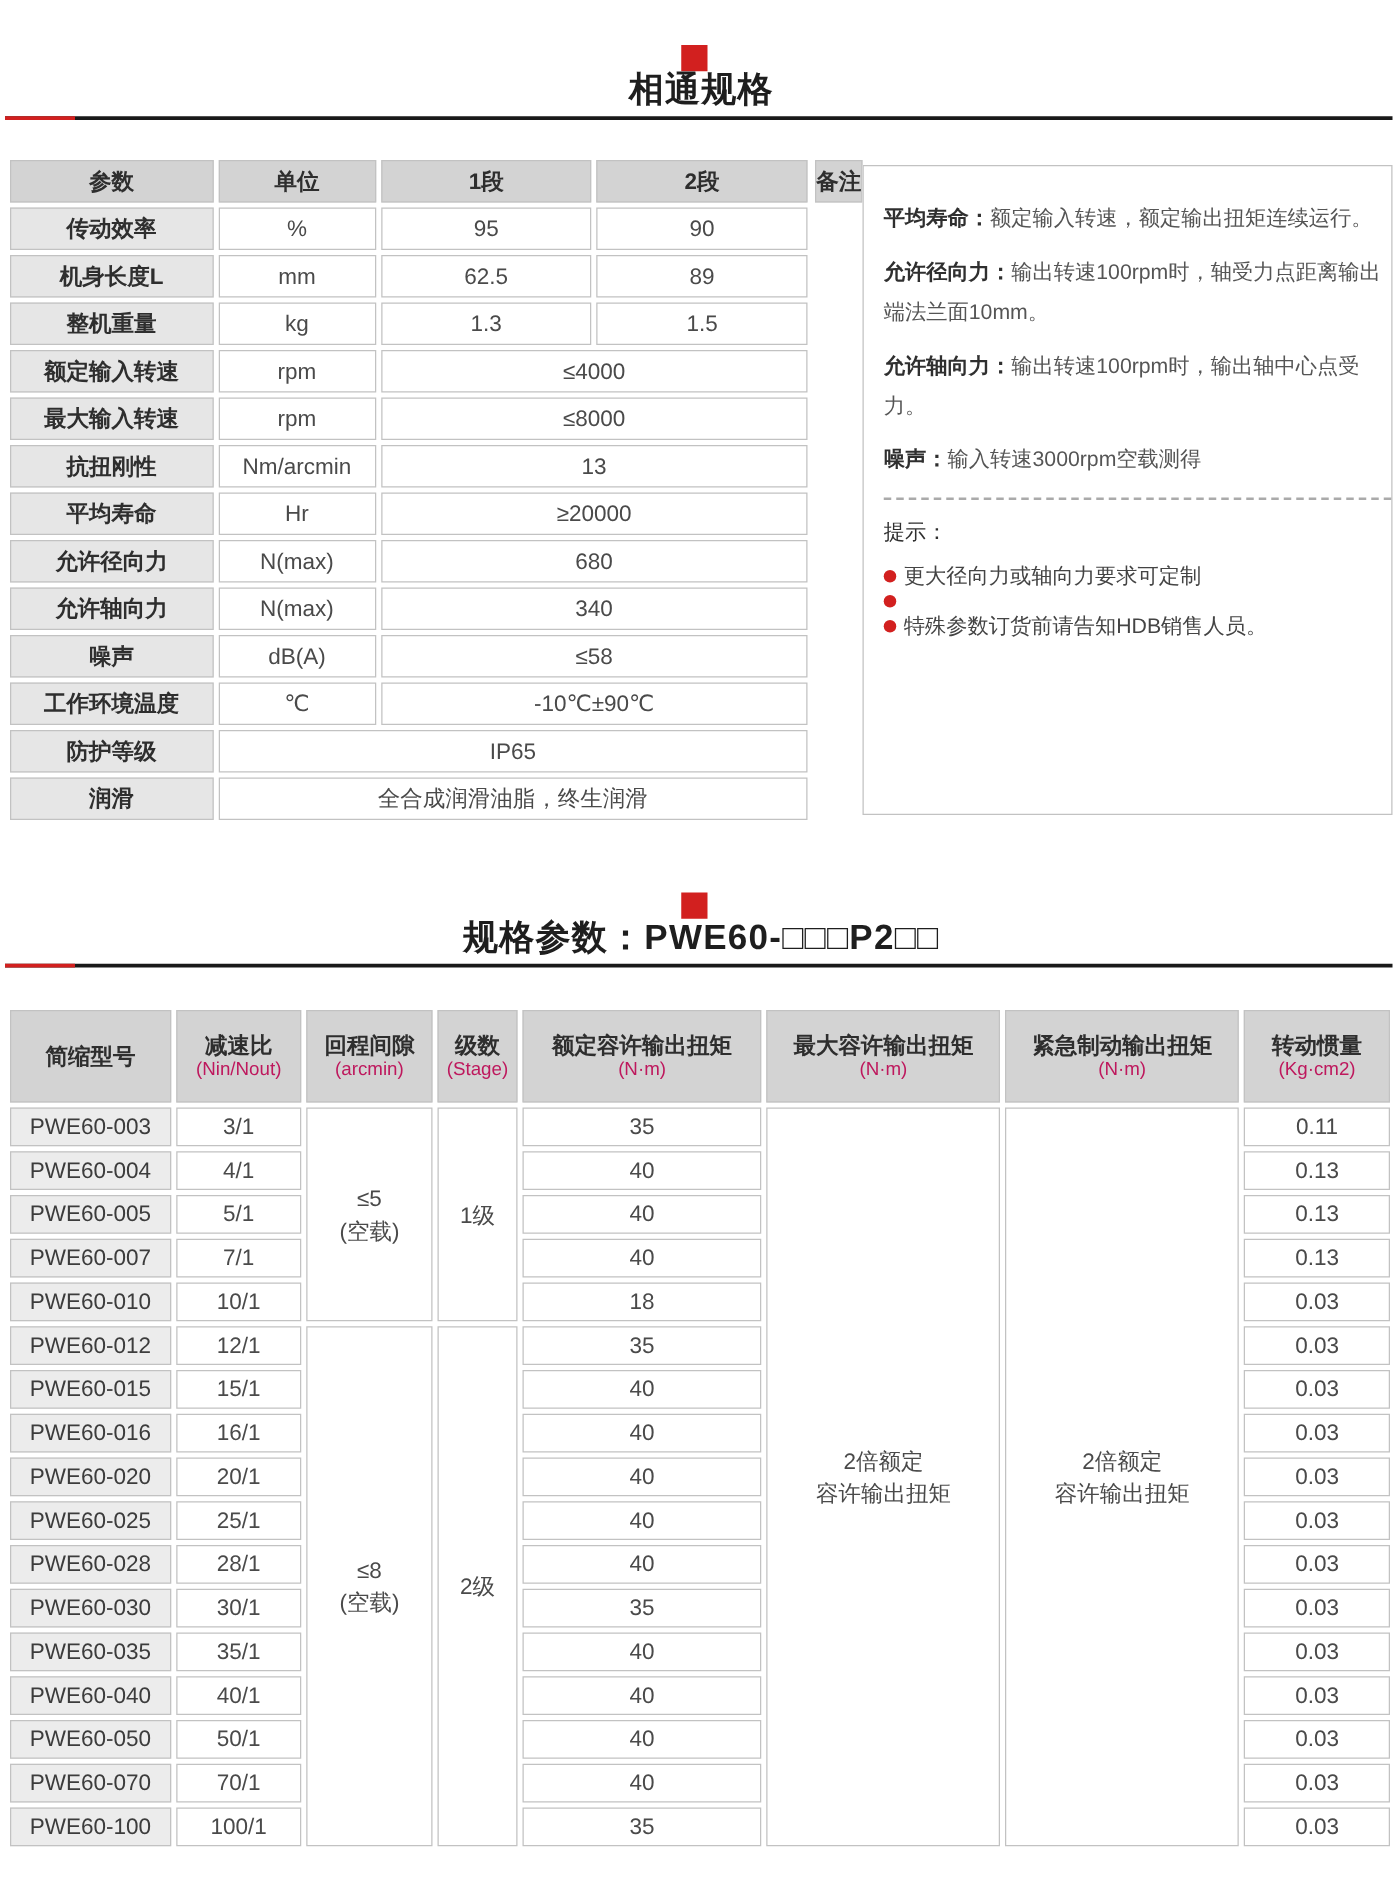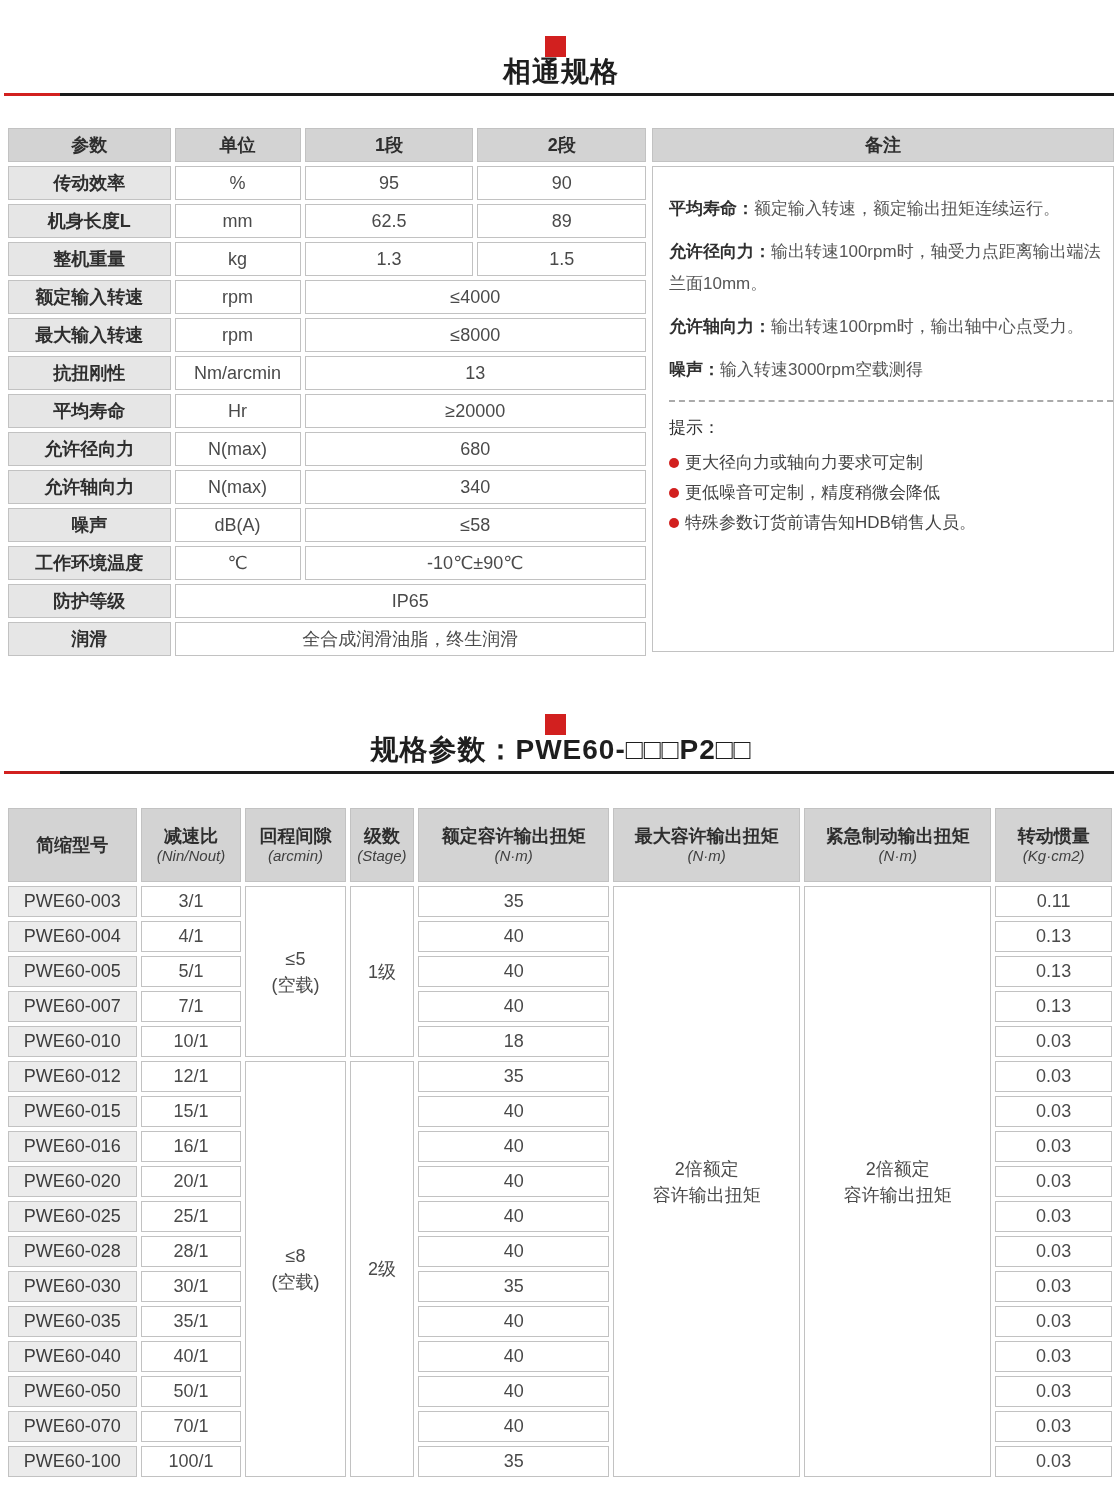--- a/index.html
+++ b/index.html
@@ -28,21 +28,21 @@
   td{background:#ffffff;color:#4a4a4a;font-size:18px;}
   td.lbl{background:#e6e6e6;font-weight:700;color:#2e2e2e;}
   td.mdl{background:#ececec;color:#3c3c3c;}
 
   
   .spec-wrap{display:flex;align-items:stretch;margin-top:28px;}
   .t1{width:646px;flex:0 0 auto;}
   .t1 th{height:30px;}
   .t1 td{height:30px;}
 
-  .remark-col{flex:1;display:flex;flex-direction:column;margin:4px 0 8px 2px;}
+  .remark-col{flex:1;display:flex;flex-direction:row;margin:4px 0 8px 2px;}
   .remark-head{
     height:32px;background:#d3d3d3;border:1px solid #c2c2c2;
     font-weight:700;font-size:18px;color:#2e2e2e;
     display:flex;align-items:center;justify-content:center;flex:0 0 auto;
   }
   .remark-body{
     flex:1;border:1px solid #c2c2c2;background:#fff;margin-top:4px;
     padding:26px 0 0 16px;font-size:17px;color:#555;line-height:32px;
   }
   .remark-para{margin-bottom:11px;}
@@ -51,21 +51,21 @@
   .tips-title{font-weight:400;color:#2f2f2f;margin-bottom:4px;}
   .tip-row{display:flex;align-items:center;line-height:30px;color:#444;}
   .tip-dot{width:10px;height:10px;border-radius:50%;background:#d2201f;margin-right:6px;flex:0 0 auto;}
 
   
   .sec2{margin-top:54px;}
   .t2{width:1112px;table-layout:fixed;margin-top:30px;}
   .t2 th{height:72px;padding:0;}
   .t2 td{height:27px;}
   .t2 .h1{font-size:18px;font-weight:700;color:#2e2e2e;line-height:22px;}
-  .t2 .h2{font-size:15px;font-weight:400;color:#404040;line-height:18px;font-style:italic;}
+  .t2 .h2{font-size:15px;font-weight:400;color:#be185d;line-height:18px;}
   .t2 td.two-line{line-height:26px;}
 
   
   .notice{margin:26px 0 0 4px;}
   .notice-title{color:#d2201f;font-size:19px;font-weight:700;margin-bottom:14px;}
 </style>
 </head>
 <body>
 
 <div class="page">
@@ -172,21 +172,20 @@
         <div class="remark-para"><span class="remark-label">允许轴向力：</span><span>输出转速100rpm时，输出轴中心点受力。</span></div>
         <div class="remark-para"><span class="remark-label">噪声：</span><span>输入转速3000rpm空载测得</span></div>
         <hr class="remark-divider">
         <div class="tips-title">提示：</div>
         <div class="tip-row">
             <span class="tip-dot"></span>
             <span>更大径向力或轴向力要求可定制</span>
           </div>
         <div class="tip-row">
             <span class="tip-dot"></span>
-            <span>更低噪音可定制，精度稍微会降低</span>
           </div>
         <div class="tip-row">
             <span class="tip-dot"></span>
             <span>特殊参数订货前请告知HDB销售人员。</span>
           </div>
       </div>
     </div>
   </div>
 
   <div class="sec2">

